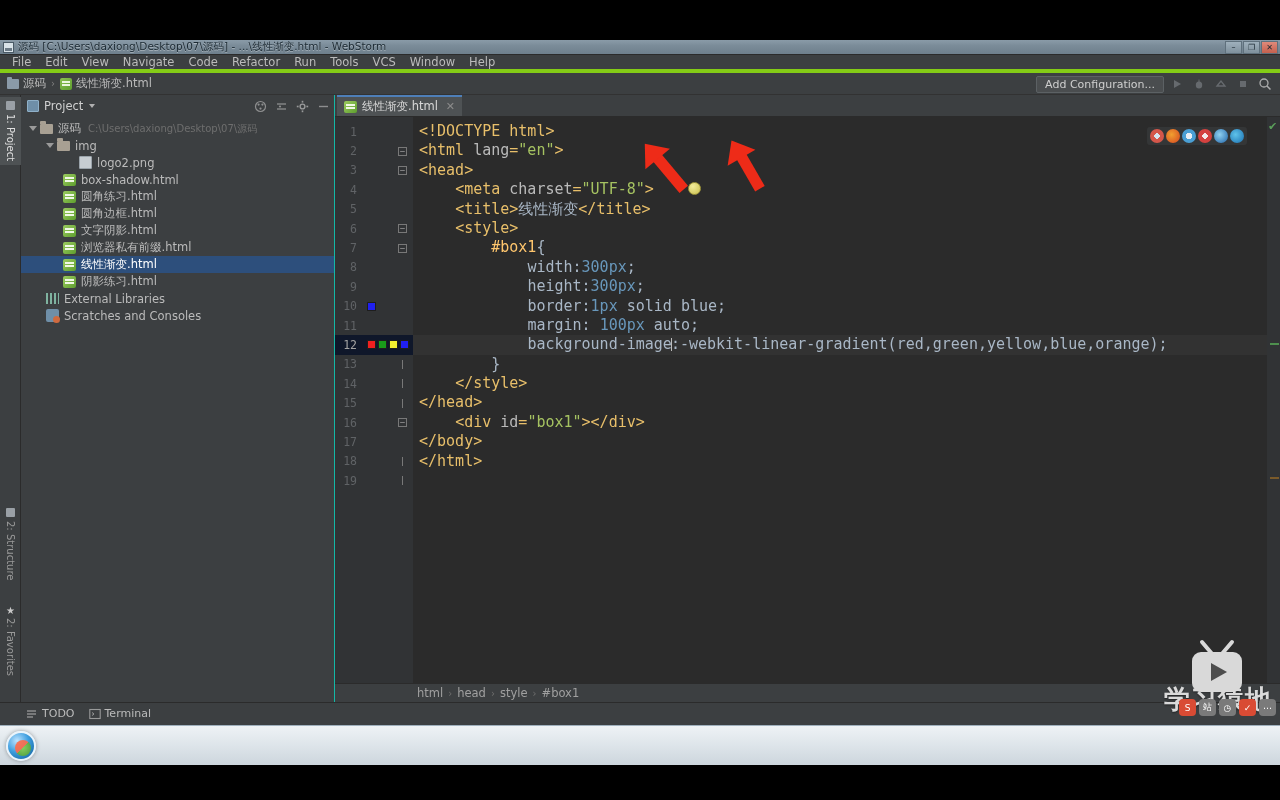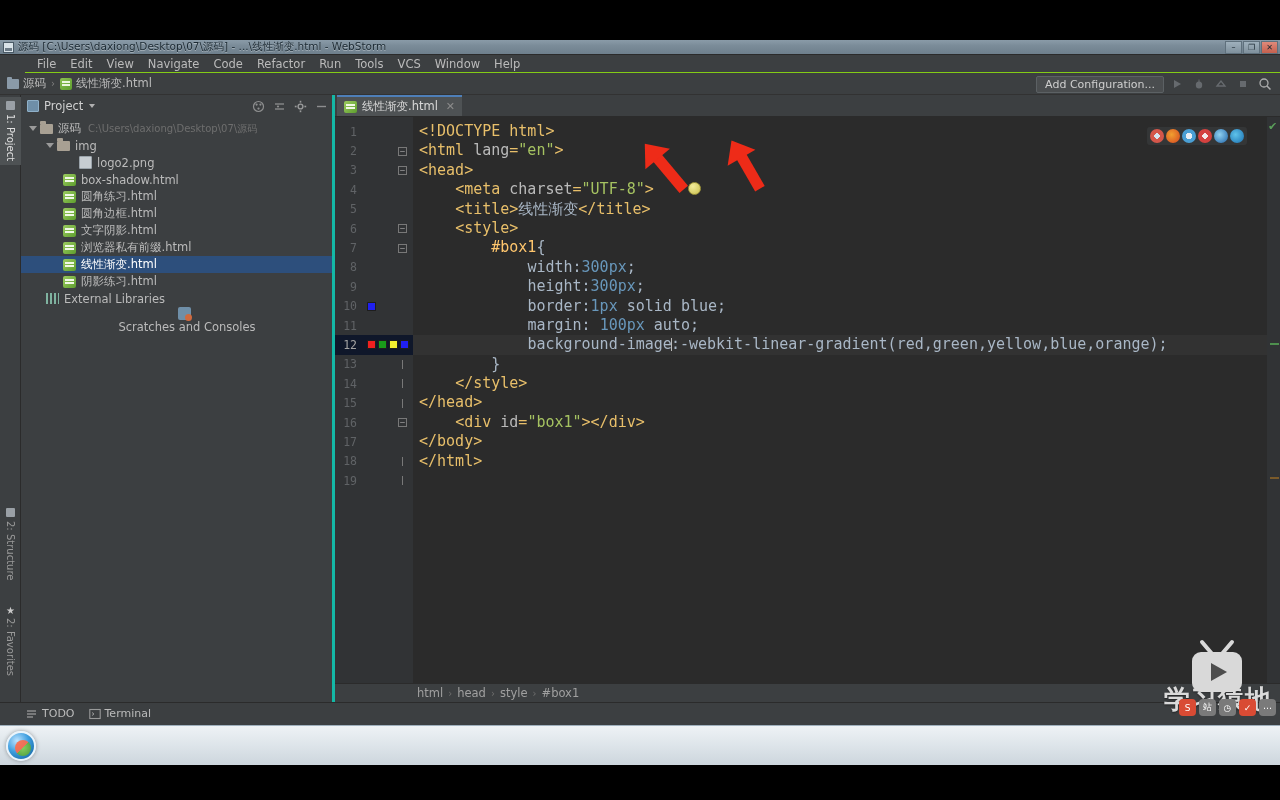--- a/index.html
+++ b/index.html
@@ -67,22 +67,21 @@
     border: 1px solid #5f707c;
     display: flex; align-items: center; justify-content: center;
     font-size: 8px; color: #1c2a33; line-height: 1;
   }
   .win-btn.close { background: linear-gradient(to bottom, #e08a7a, #c4604e); }
 
   
   .menubar {
     height: 18px; background: #3c3f41;
     display: flex; align-items: center; padding-left: 5px;
-    border-bottom: 1px solid #84cc16;
-    margin-left: 25px;
+    border-bottom: 4px solid #84cc16;
   }
   .menu-item {
     padding: 0 7px; font-size: 11.5px; color: #bbbbbb; line-height: 18px;
     cursor: default; white-space: nowrap;
   }
 
   
   .navbar {
     height: 22px; background: #3c3f41;
     display: flex; align-items: center; padding-left: 7px;
@@ -136,21 +135,21 @@
     font-size: 10px; color: #9a9a9a; padding: 4px 0 4px 0;
     display: flex; align-items: center; gap: 4px; white-space: nowrap;
   }
   .vtab.active { background: #4e5254; color: #e0e0e0; }
   .vtab .sq { width: 9px; height: 9px; background: #9aa0a6; border-radius: 1px; flex: none; }
   .vtab .sq.star { background: none; color: #c8c8c8; font-size: 10px; line-height: 9px; }
 
   
   .project-panel {
     width: 314px; background: #3c3f41; flex: none;
-    border-right: 3px solid #14b8a6; display: flex; flex-direction: column;
+    border-right: 1px solid #14b8a6; display: flex; flex-direction: column;
   }
   .panel-head {
     height: 22px; display: flex; align-items: center; padding: 0 4px 0 6px;
     position: relative;
   }
   .panel-head-ico {
     width: 12px; height: 12px; margin-right: 5px; flex: none;
     background: #6f8fa8; border: 1px solid #8fb0c8; border-radius: 1px;
   }
   .panel-title { font-size: 11.5px; color: #cfcfcf; }
@@ -543,21 +542,21 @@
           <div class="trow" style="padding-left:42px;">
             <span class="ico-html"></span>
             <span class="tr-label">阴影练习.html</span>
           </div>
 
           <div class="trow" style="padding-left:25px;">
             <span class="ico-lib"></span>
             <span class="tr-label">External Libraries</span>
           </div>
 
-          <div class="trow" style="padding-left:25px;flex-direction:column;">
+          <div class="trow" style="padding-left:25px;">
             <span class="ico-scratch"></span>
             <span class="tr-label">Scratches and Consoles</span>
           </div>
         </div>
       </div>
 
       <div class="editor-col">
 
         <div class="tabbar">
           <div class="etab">

